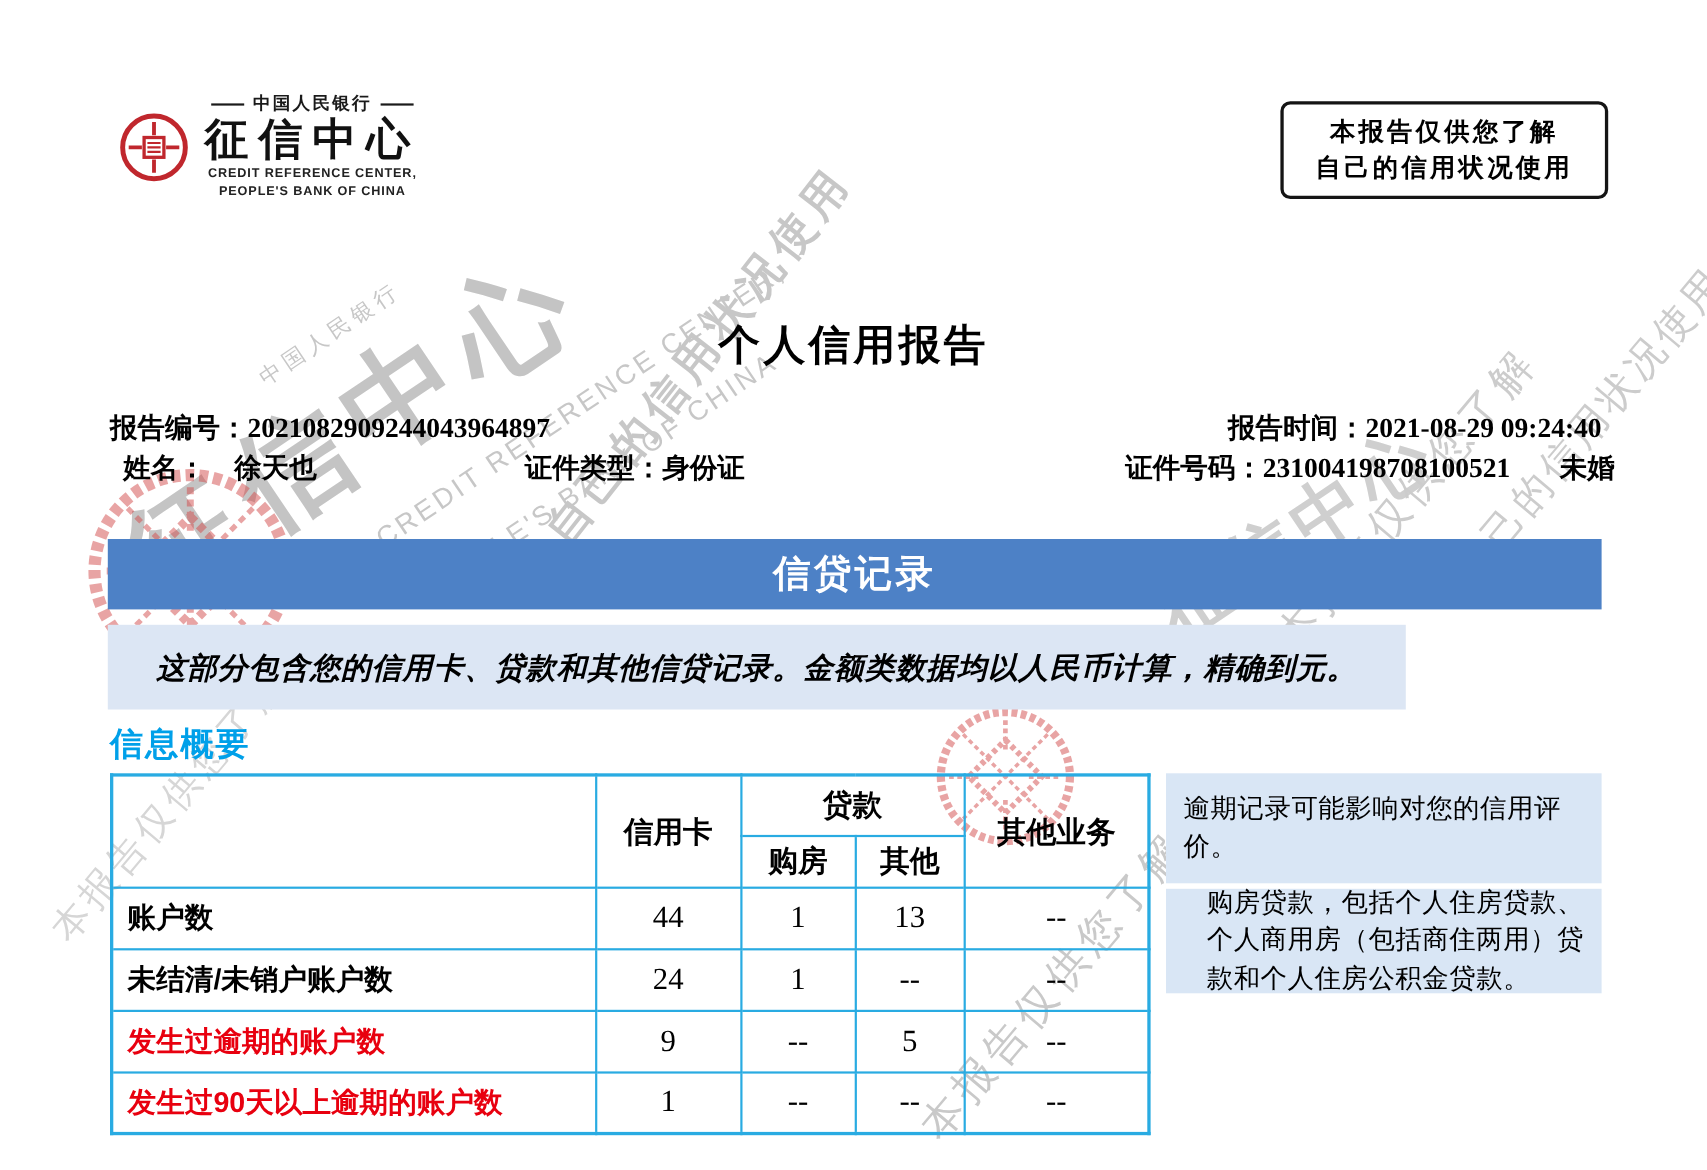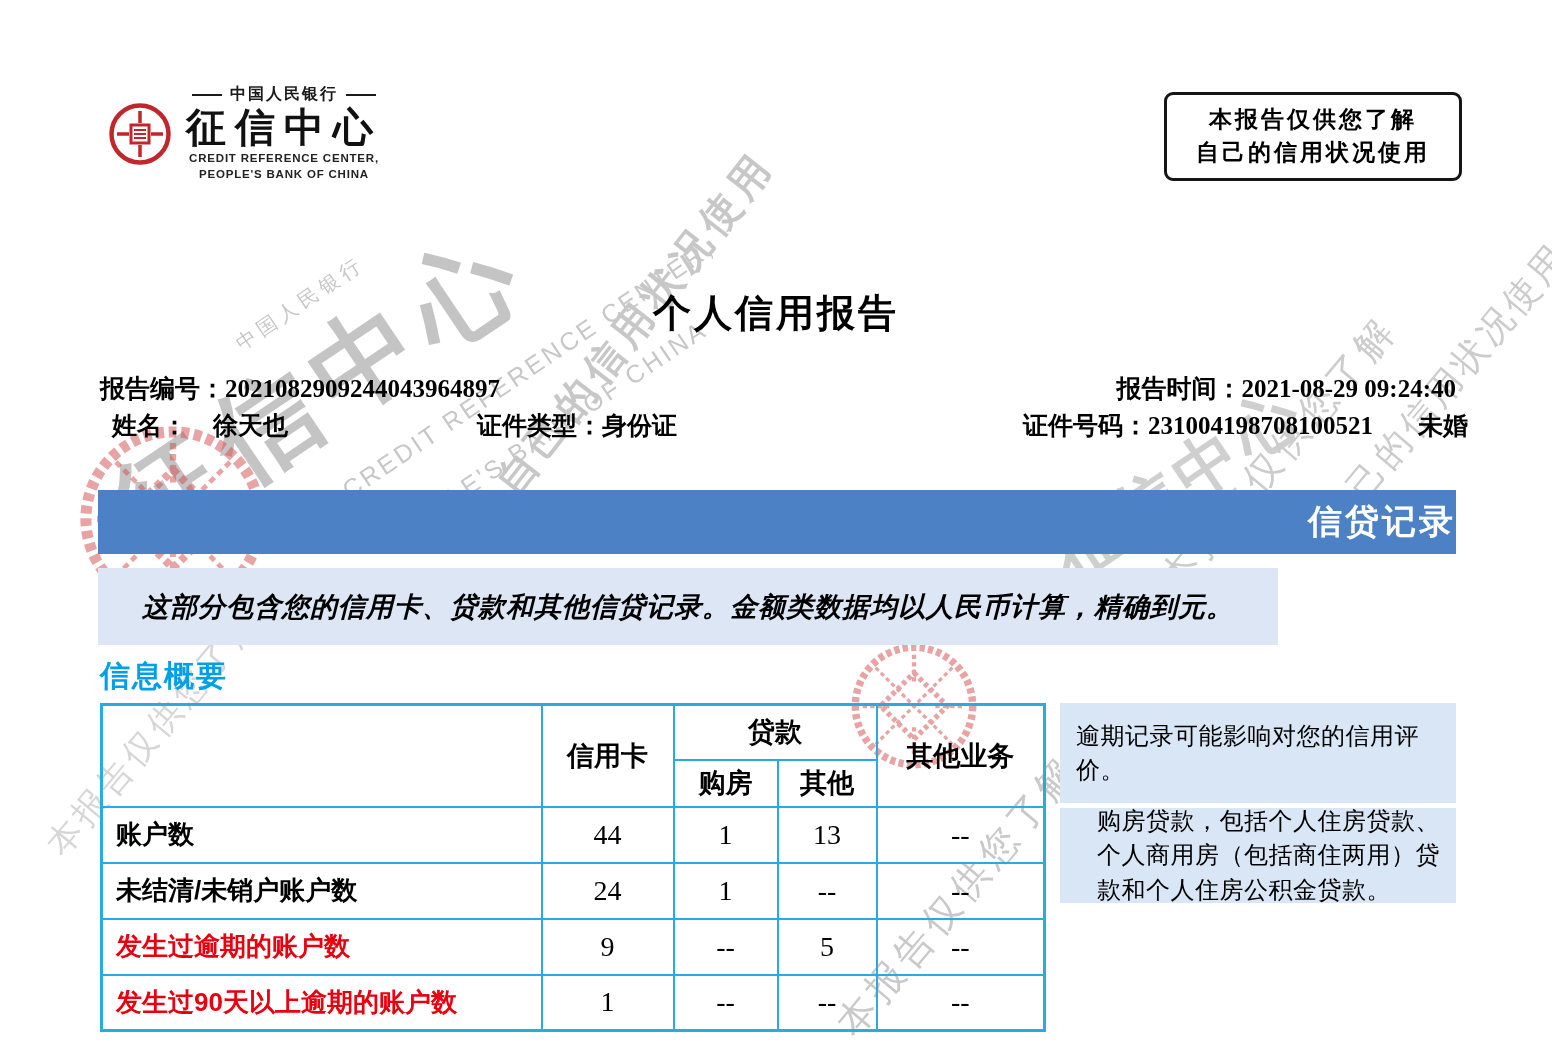--- a/index.html
+++ b/index.html
@@ -45,21 +45,21 @@
   #page-title{position:absolute;top:288px;left:0;width:100%;text-align:center;font-size:38px;font-weight:bold;letter-spacing:3px;}
   .info-line{position:absolute;left:100px;width:1356px;height:32px;font-size:25px;font-weight:bold;}
   #info-line1{top:372px;} #info-line2{top:409px;margin-left:12px;}
   .info-left{position:absolute;left:0;top:0;}
   .info-mid{position:absolute;left:365px;top:0;}
   .info-right{position:absolute;right:0;top:0;}
   .num{font-family:"Liberation Serif", serif;}
   .name-val{margin-left:26px;}
   .marital{margin-left:45px;}
   #banner{position:absolute;left:98px;top:490px;width:1358px;height:64px;background:var(--banner-blue);color:#fff;
-    display:flex;align-items:center;justify-content:flex-end;font-size:34px;font-weight:600;letter-spacing:3px;}
+    display:flex;align-items:center;justify-content:center;font-size:34px;font-weight:600;letter-spacing:3px;}
   #band{position:absolute;left:98px;top:568px;width:1180px;height:77px;background:var(--band-blue);
     display:flex;align-items:center;justify-content:center;font-size:27px;font-weight:bold;font-style:italic;letter-spacing:1px;}
   #summary-heading{position:absolute;left:100px;top:656px;font-size:30px;font-weight:bold;letter-spacing:2px;color:var(--heading-blue);}
   #summary-table{position:absolute;left:100px;top:703px;width:943px;border-collapse:collapse;table-layout:fixed;
     border:3px solid var(--table-border);}
   #summary-table td,#summary-table th{border:2px solid var(--table-border);background:transparent;padding:0;}
   #summary-table th{font-size:27px;font-weight:bold;text-align:center;color:#000;}
   tr.th1{height:55px;} tr.th2{height:47px;}
   tr.body-row{height:56px;}
   .row-label{font-size:26px;font-weight:bold;text-align:left;padding-left:13px !important;}

